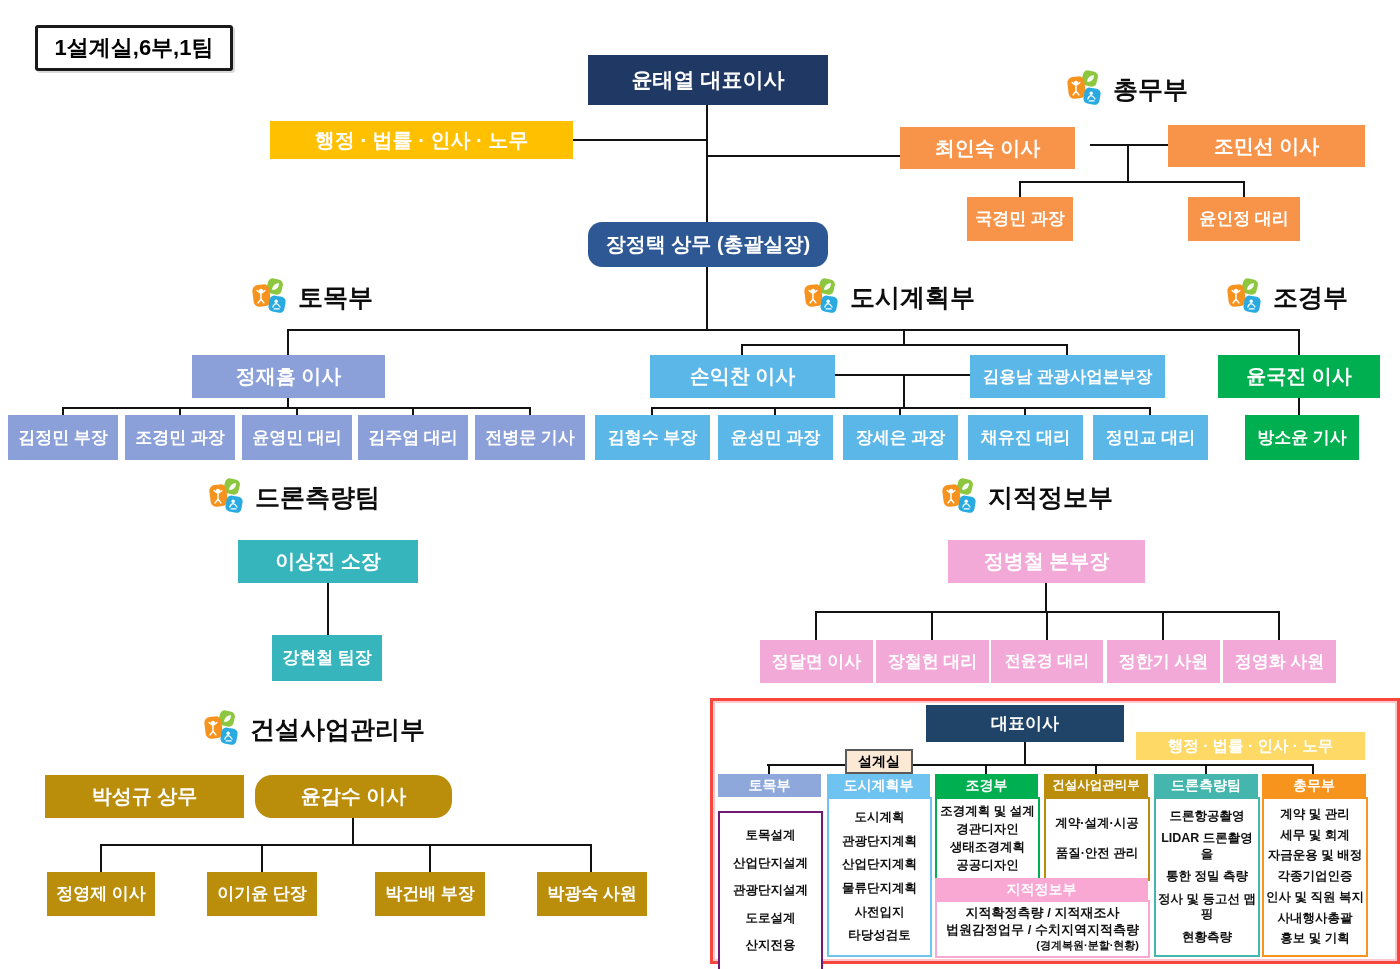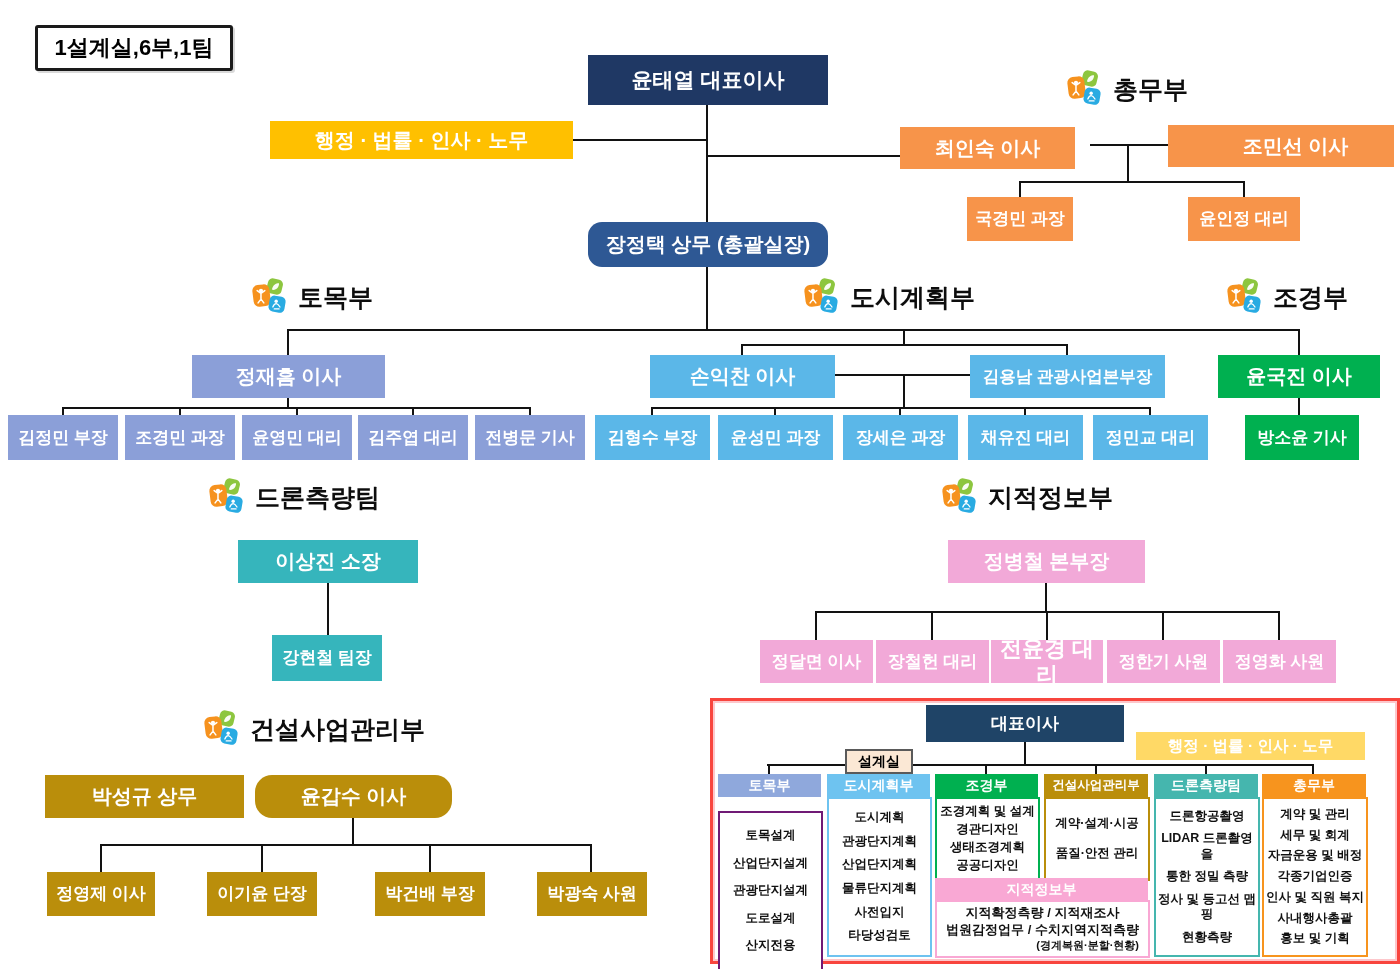--- a/index.html
+++ b/index.html
@@ -53,21 +53,21 @@
  <rect x="2" y="7" width="18" height="23" rx="6" fill="#F6921E" transform="rotate(-7 11 18)"></rect>
  <circle cx="10.5" cy="13.5" r="2.2" fill="#fff"></circle>
  <path d="M10.5 16.2l-4-3M10.5 16.2l4-3M10.5 16.2v6M10.5 22.2l-3 4M10.5 22.2l3 4" stroke="#fff" stroke-width="1.6" fill="none" stroke-linecap="round"></path>
  <rect x="19" y="19" width="17" height="17" rx="5" fill="#29ABE2" transform="rotate(10 27 27)"></rect>
  <circle cx="26.5" cy="24.5" r="1.8" fill="#fff"></circle>
  <path d="M23 30.5c1-2.5 2-3.5 3.5-3.5s2.5 1 4 3.5M24.5 32.5h5" stroke="#fff" stroke-width="1.4" fill="none" stroke-linecap="round"></path>
 </svg></span>
     <span>총무부</span>
   </div>
   <div class="box orange" style="left:900px;top:127px;width:175px;height:42px;font-size:20px;">최인숙 이사</div>
-  <div class="box orange" style="left:1168px;top:125px;width:197px;height:42px;font-size:20px;padding-left:29px;">조민선 이사</div>
+  <div class="box orange" style="left:1168px;top:125px;width:197px;height:42px;font-size:20px;">조민선 이사</div>
   <div class="box orange" style="left:967px;top:197px;width:106px;height:44px;font-size:17px;">국경민 과장</div>
   <div class="box orange" style="left:1188px;top:197px;width:112px;height:44px;font-size:17px;">윤인정 대리</div>
 
   <div class="sect" style="left:251px;top:278px;">
     <span class="logo"><svg viewBox="0 0 40 40" width="38" height="38" aria-hidden="true">
  <rect x="17" y="1" width="16" height="16" rx="5" fill="#8DC63F" transform="rotate(14 25 9)"></rect>
  <path d="M22 12c1-4.5 4-6.5 7.5-6.5 0 4.5-2.5 6.5-6 7z" fill="#fff" opacity=".95"></path>
  <rect x="2" y="7" width="18" height="23" rx="6" fill="#F6921E" transform="rotate(-7 11 18)"></rect>
  <circle cx="10.5" cy="13.5" r="2.2" fill="#fff"></circle>
  <path d="M10.5 16.2l-4-3M10.5 16.2l4-3M10.5 16.2v6M10.5 22.2l-3 4M10.5 22.2l3 4" stroke="#fff" stroke-width="1.6" fill="none" stroke-linecap="round"></path>
@@ -146,21 +146,21 @@
  <path d="M10.5 16.2l-4-3M10.5 16.2l4-3M10.5 16.2v6M10.5 22.2l-3 4M10.5 22.2l3 4" stroke="#fff" stroke-width="1.6" fill="none" stroke-linecap="round"></path>
  <rect x="19" y="19" width="17" height="17" rx="5" fill="#29ABE2" transform="rotate(10 27 27)"></rect>
  <circle cx="26.5" cy="24.5" r="1.8" fill="#fff"></circle>
  <path d="M23 30.5c1-2.5 2-3.5 3.5-3.5s2.5 1 4 3.5M24.5 32.5h5" stroke="#fff" stroke-width="1.4" fill="none" stroke-linecap="round"></path>
 </svg></span>
     <span>지적정보부</span>
   </div>
   <div class="box pink" style="left:948px;top:540px;width:197px;height:43px;font-size:20px;">정병철 본부장</div>
   <div class="box pink" style="left:760px;top:640px;width:113px;height:43px;font-size:17px;">정달면 이사</div>
   <div class="box pink" style="left:876px;top:640px;width:113px;height:43px;font-size:17px;">장철헌 대리</div>
-  <div class="box pink" style="left:991px;top:640px;width:112px;height:43px;font-size:22px;">전윤경 대리</div>
+  <div class="box pink" style="left:991px;top:640px;width:112px;height:43px;font-size:16px;">전윤경 대리</div>
   <div class="box pink" style="left:1107px;top:640px;width:113px;height:43px;font-size:17px;">정한기 사원</div>
   <div class="box pink" style="left:1223px;top:640px;width:113px;height:43px;font-size:17px;">정영화 사원</div>
 
   <div class="sect" style="left:203px;top:710px;">
     <span class="logo"><svg viewBox="0 0 40 40" width="38" height="38" aria-hidden="true">
  <rect x="17" y="1" width="16" height="16" rx="5" fill="#8DC63F" transform="rotate(14 25 9)"></rect>
  <path d="M22 12c1-4.5 4-6.5 7.5-6.5 0 4.5-2.5 6.5-6 7z" fill="#fff" opacity=".95"></path>
  <rect x="2" y="7" width="18" height="23" rx="6" fill="#F6921E" transform="rotate(-7 11 18)"></rect>
  <circle cx="10.5" cy="13.5" r="2.2" fill="#fff"></circle>
  <path d="M10.5 16.2l-4-3M10.5 16.2l4-3M10.5 16.2v6M10.5 22.2l-3 4M10.5 22.2l3 4" stroke="#fff" stroke-width="1.6" fill="none" stroke-linecap="round"></path>

